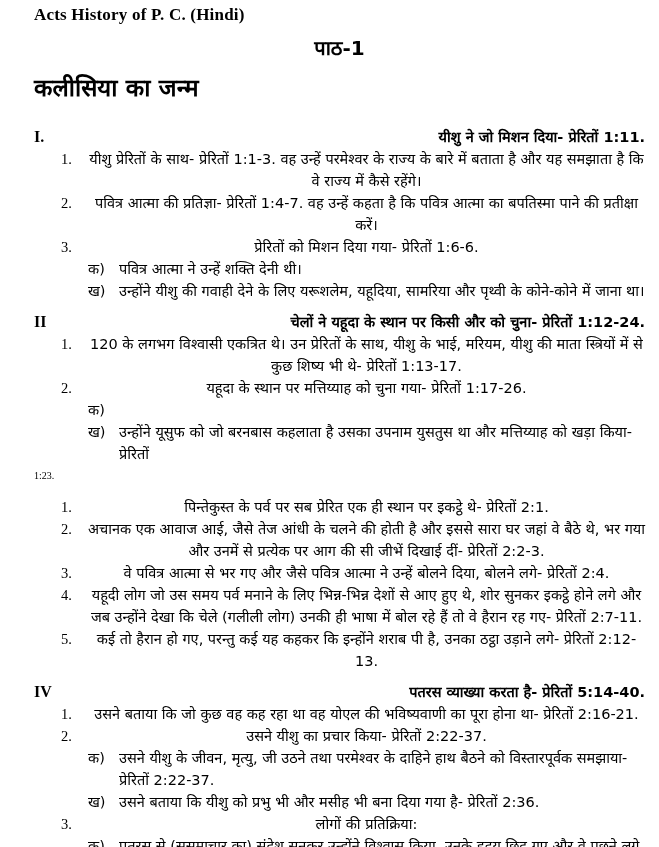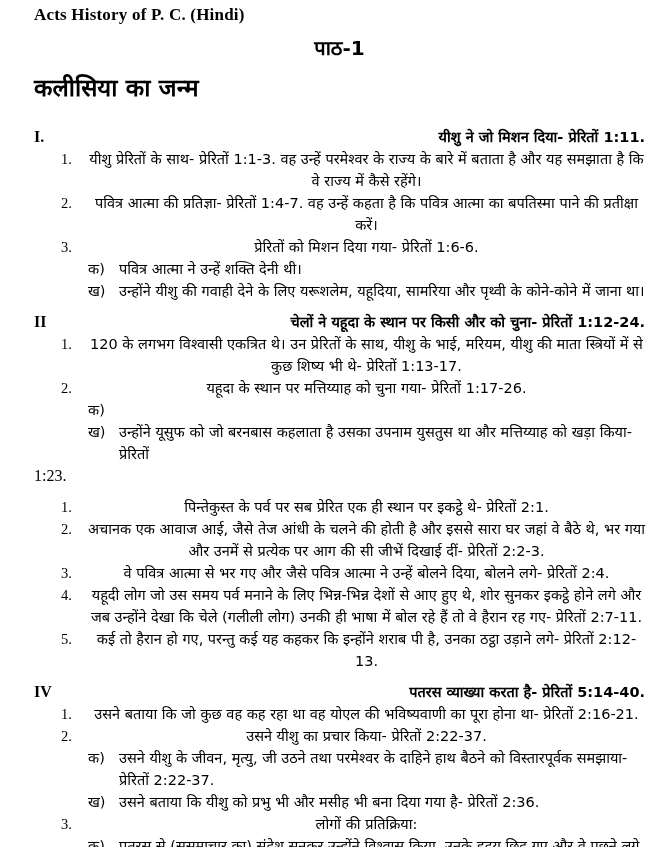--- a/index.html
+++ b/index.html
@@ -80,21 +80,21 @@
     font-size: 14.5px;
     line-height: 22px;
   }
   .sub-label {
     flex: none;
     width: 31px;
     margin-left: 54px;
   }
   .sub-text { flex: 1; }
   .cont-line {
-    font-size: 16px;
+    font-size: 10px;
     line-height: 22px;
     font-family: "Liberation Serif", serif;
   }
 </style>
 </head>
 <body>
 
 <div class="page">
 
   <div class="doc-header">Acts History of P. C. (Hindi)</div>

